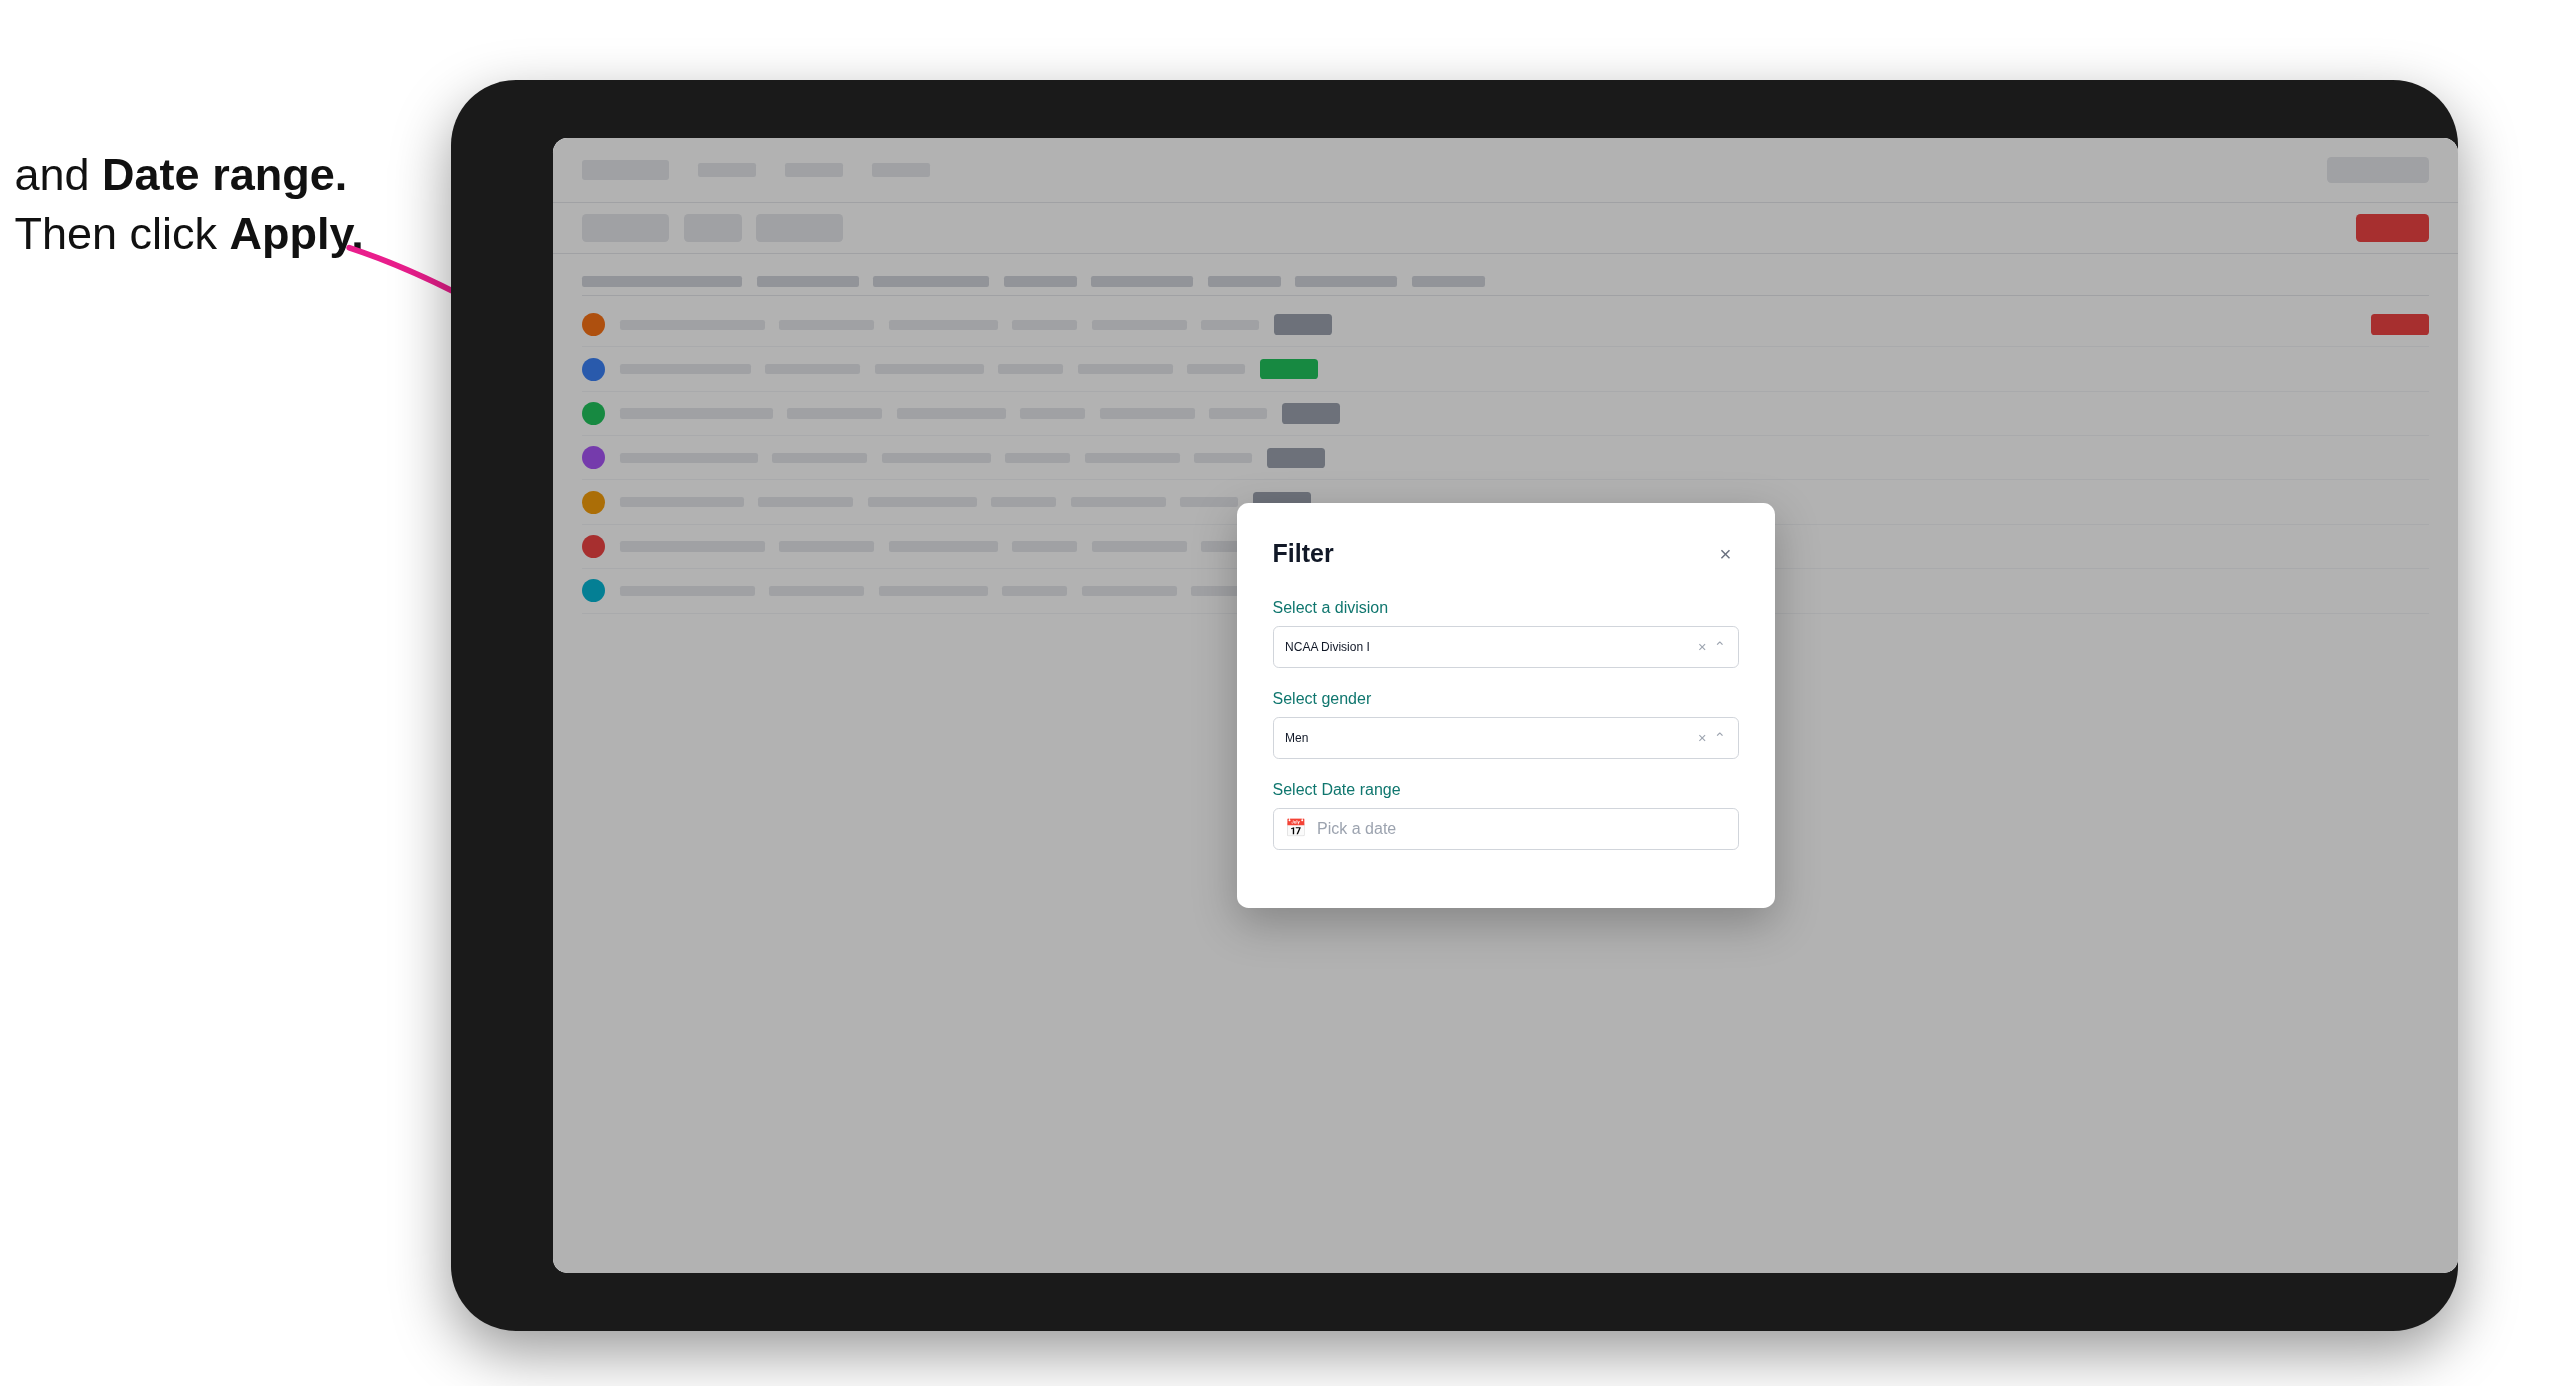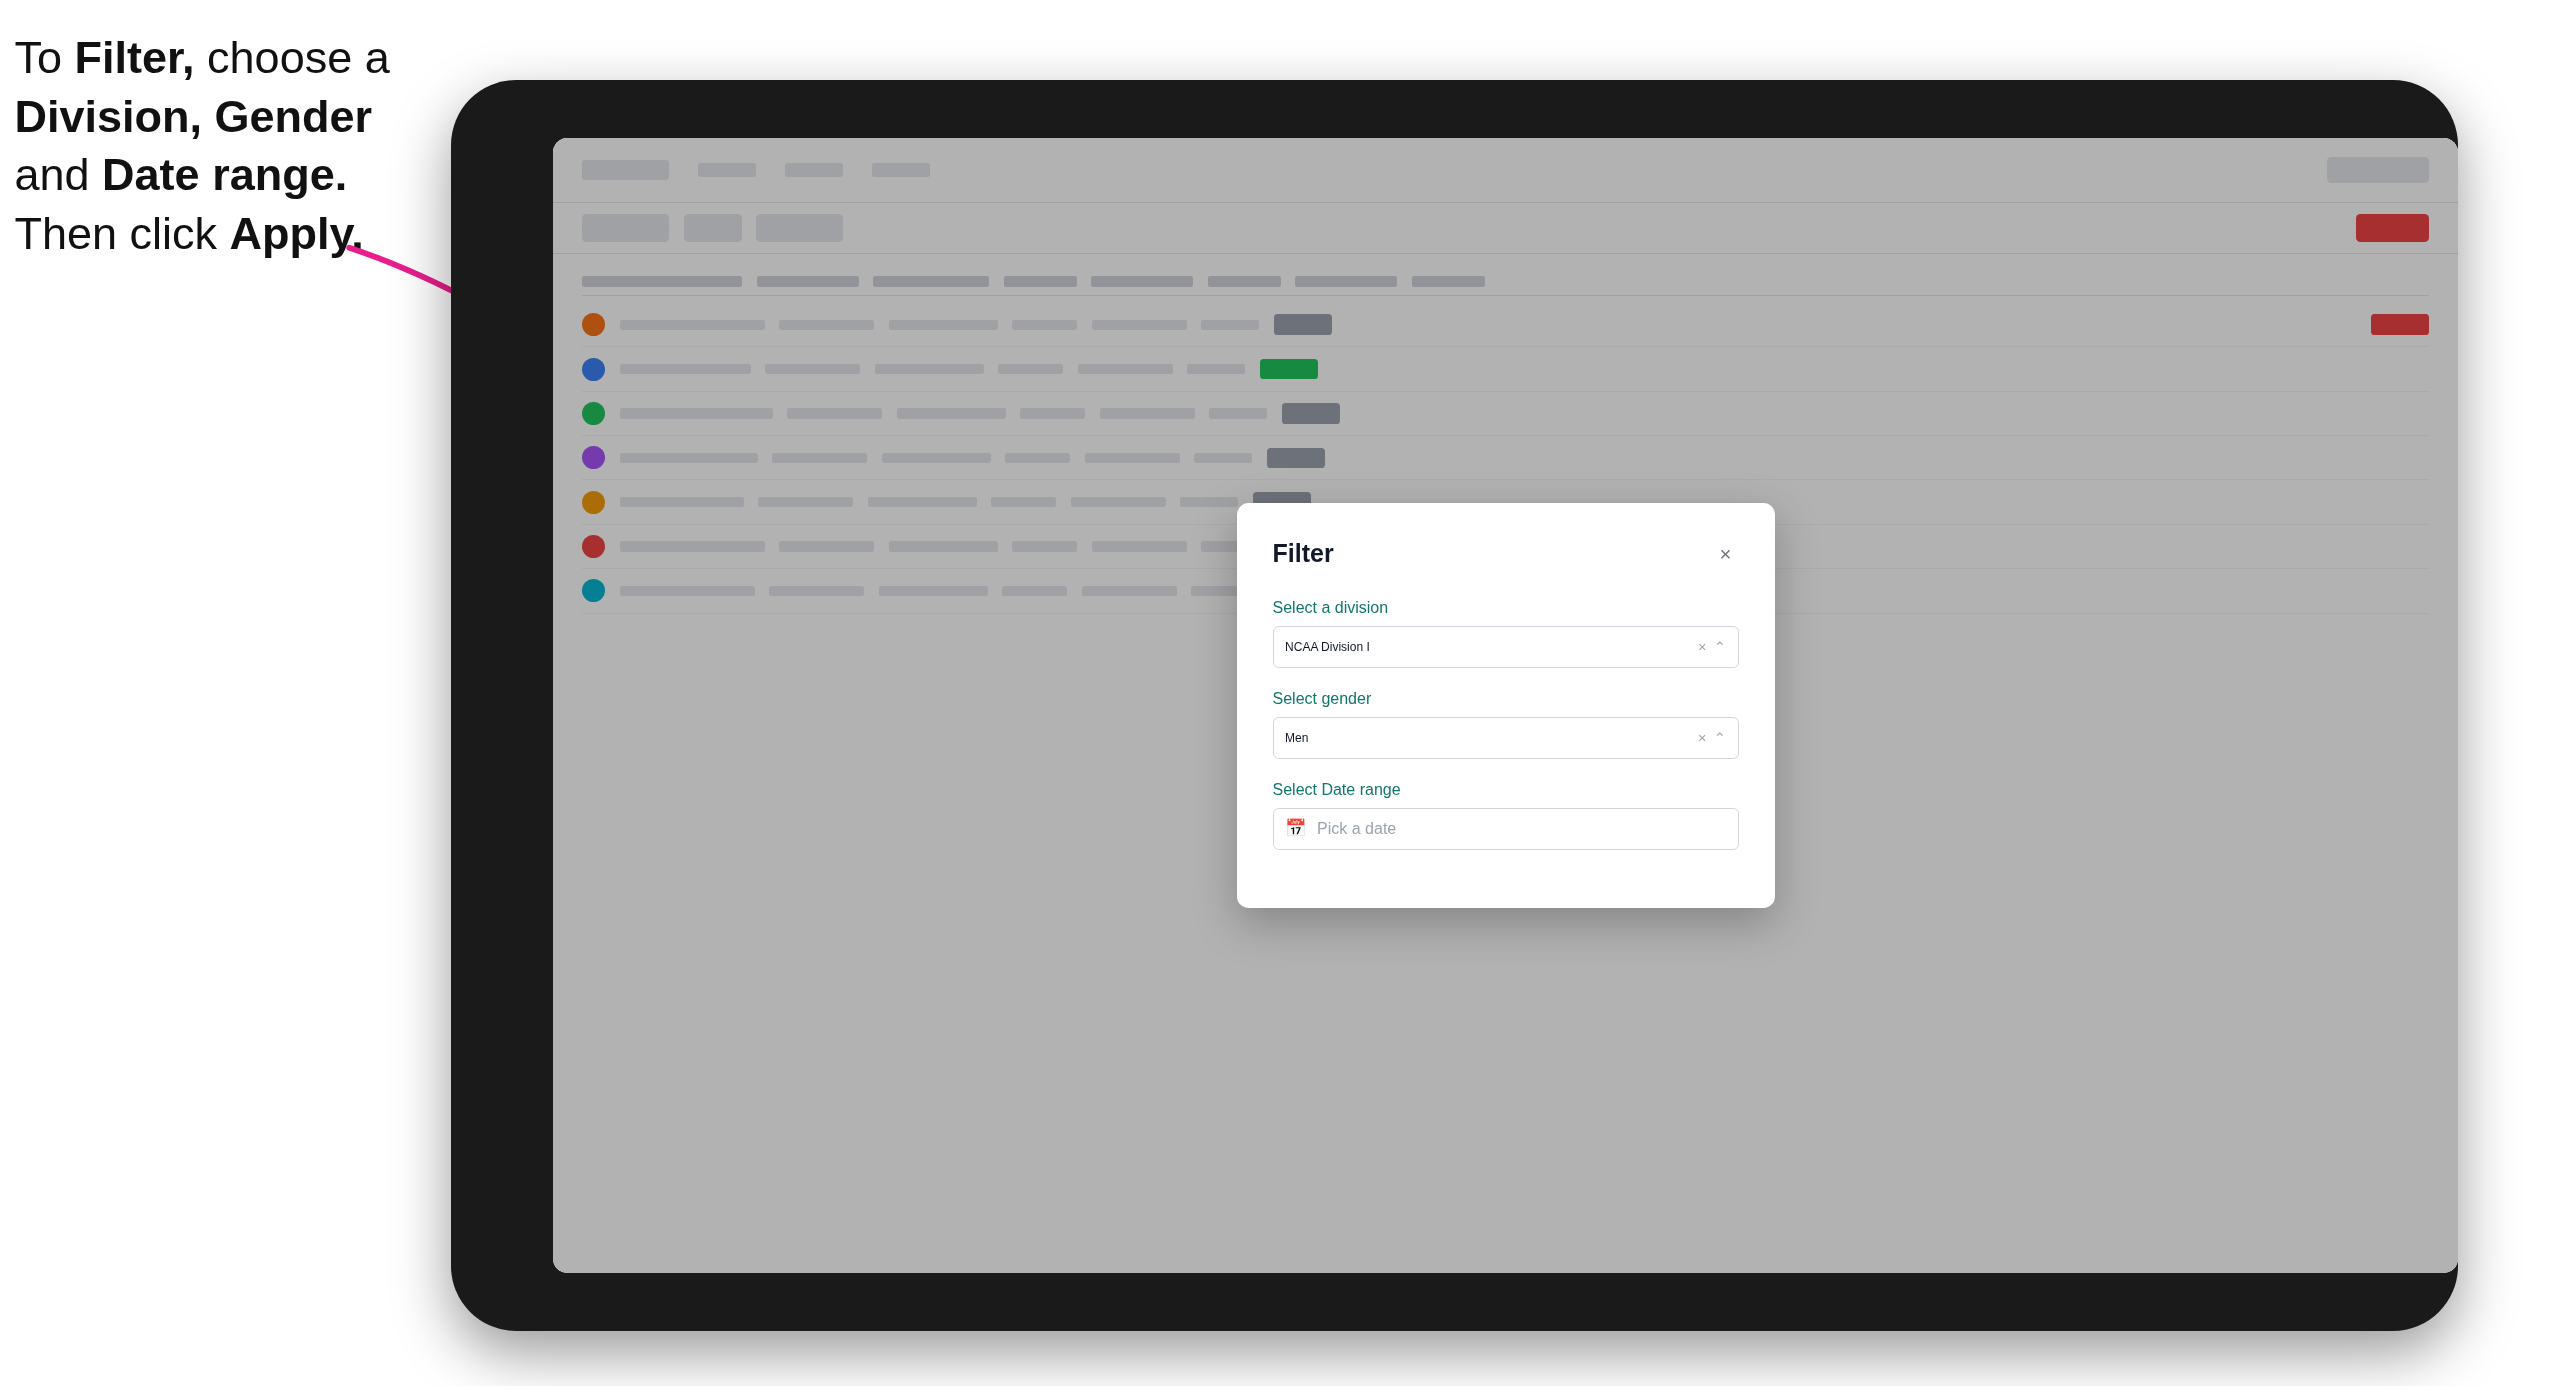--- a/index.html
+++ b/index.html
@@ -325,22 +325,22 @@
       border-radius: 5.8px;
       font-size: 16px;
       font-weight: 600;
       cursor: pointer;
     }
   </style>
 </head>
 <body>
 
 <div class="instruction-text">
-  <span>To <span class="bold">Filter,</span> choose a</span><br>
-  <span class="bold">Division, Gender</span><br>
+  <br>
+  <br>
   <span>and <span class="bold">Date range.</span></span><br>
   <span>Then click <span class="bold">Apply.</span></span>
 </div>
 
 <svg class="arrow-svg" viewBox="0 0 580 400" fill="none" xmlns="http://www.w3.org/2000/svg">
   <path d="M 80 60 C 200 100 400 200 520 340" stroke="#e91e8c" stroke-width="8" fill="none" stroke-linecap="round"></path>
   <polygon points="510,320 540,360 490,355" fill="#e91e8c"></polygon>
 </svg>
 
 <div class="tablet-frame">

